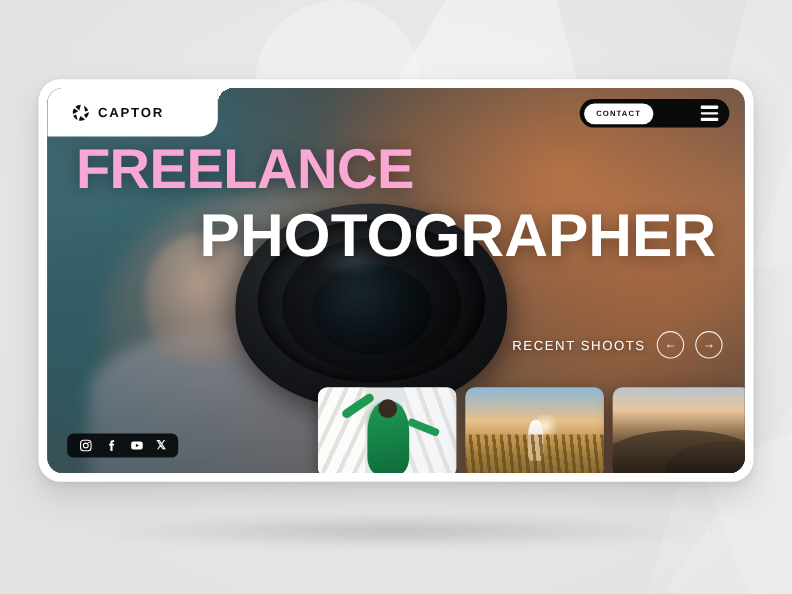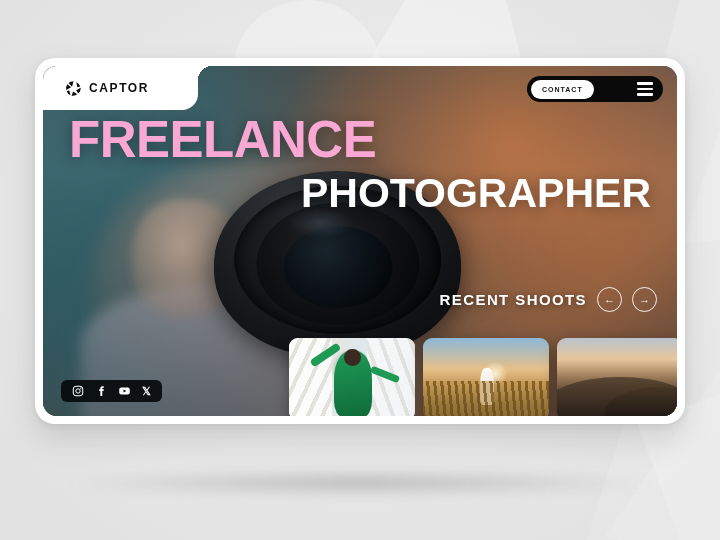--- a/index.html
+++ b/index.html
@@ -63,21 +63,21 @@
   
   .card-shadow {
     position:absolute; left:70px; top:470px;
     width:580px; height:26px;
     background:radial-gradient(ellipse at center, rgba(120,120,120,0.42), rgba(120,120,120,0) 72%);
     filter:blur(6px);
   }
 
   
   .device {
-    position:absolute; left:35px; top:58px;
+    position:absolute; left:35px; top:72px;
     width:650px; height:366px;
     background:#ffffff;
     border-radius:20px;
     box-shadow:0 14px 30px rgba(100,100,100,0.22), 0 2px 6px rgba(120,120,120,0.14);
     padding:8px;
   }
 
   
   .hero {
     position:relative;
@@ -221,35 +221,35 @@
     padding:0 26px;
     z-index:5;
   }
   .head-line1 {
     font-size:51px; font-weight:bold; color:#f9a8d4;
     letter-spacing:-0.5px; line-height:1.0;
     text-align:left;
     text-shadow:0 2px 14px rgba(0,0,0,0.35);
   }
   .head-line2 {
-    font-size:41px; font-weight:bold; color:#ffffff;
+    font-size:55px; font-weight:bold; color:#ffffff;
     letter-spacing:0px; line-height:1.0;
     text-align:right;
     margin-top:8px;
     text-shadow:0 2px 14px rgba(0,0,0,0.35);
   }
 
   
   .recent-bar {
     position:absolute; right:20px; bottom:104px;
     display:flex; align-items:center; gap:10px;
     z-index:5;
   }
   .recent-label {
-    color:#ffffff; font-size:15px; font-weight:bold; letter-spacing:1.4px;
+    color:#ffffff; font-size:12px; font-weight:normal; letter-spacing:1.4px;
     text-shadow:0 1px 6px rgba(0,0,0,0.5);
   }
   .arrow-btn {
     width:25px; height:25px; border-radius:50%;
     border:1.3px solid rgba(255,255,255,0.9);
     background:transparent;
     display:flex; align-items:center; justify-content:center;
     color:#fff; font-size:11px; line-height:1;
     cursor:pointer;
     padding:0;

